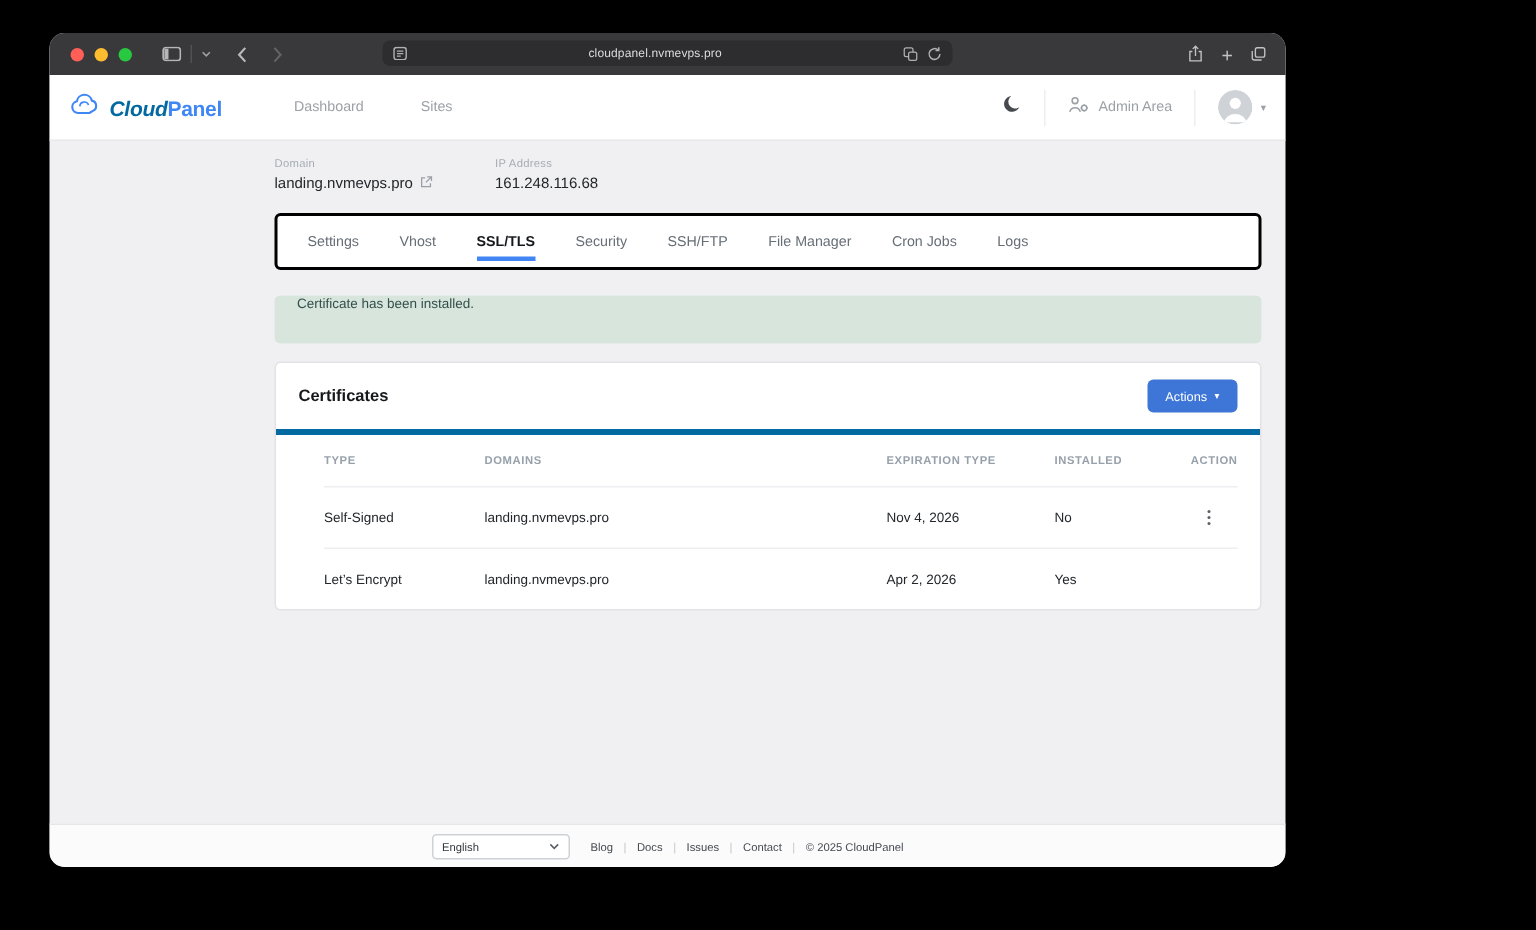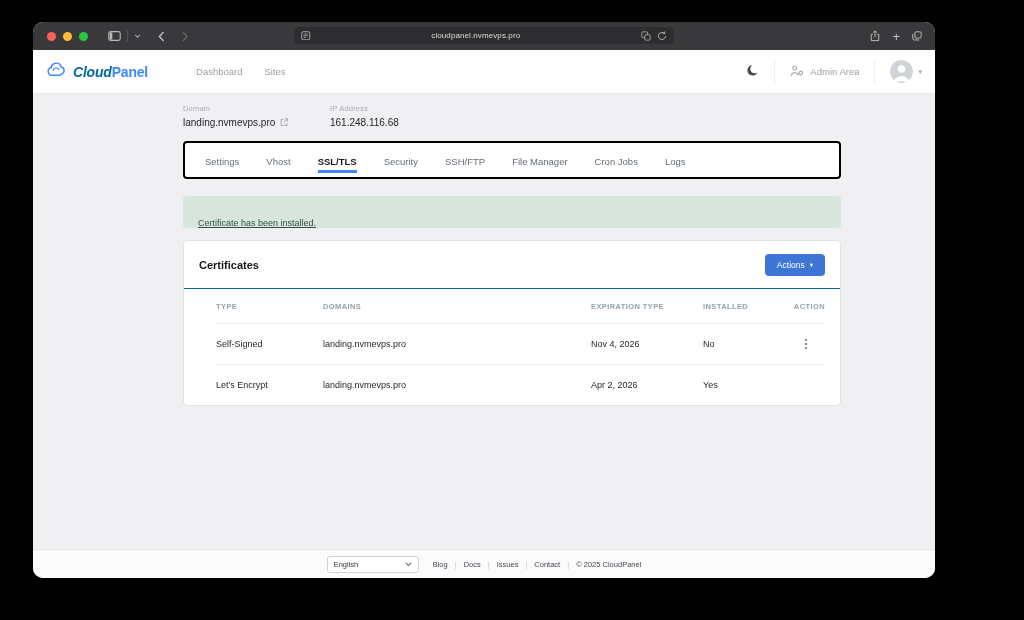--- a/index.html
+++ b/index.html
@@ -7,21 +7,21 @@
   body {
     background: #000;
     font-family: "Liberation Sans", sans-serif;
     position: relative;
     overflow: hidden;
   }
 
   
   .window {
     position: absolute; left: 33px; top: 22px;
-    width: 902px; height: 556px;
+    width: 824px; height: 556px;
     background: #f0f0f2; border-radius: 10px;
     overflow: hidden; display: flex; flex-direction: column;
   }
 
   
   .titlebar {
     height: 28px; flex: 0 0 auto; background: #39393b;
     display: flex; align-items: center; padding: 0 14px; position: relative;
   }
   .traffic { display: flex; gap: 7px; }
@@ -43,21 +43,21 @@
   
   .app-header {
     height: 44px; flex: 0 0 auto; background: #ffffff;
     border-bottom: 1px solid #e8e8ea;
     display: flex; align-items: center; padding: 0 13px;
   }
   .brand { display: flex; align-items: center; gap: 6px; cursor: pointer; }
   .brand-text { font-size: 14px; font-weight: 700; letter-spacing: -.2px; }
   .brand-word1 { color: #0369a1; font-style: italic; }
   .brand-word2 { color: #3f87f5; }
-  .main-nav { display: flex; gap: 22px; margin-left: 48px; }
+  .main-nav { display: flex; gap: 38px; margin-left: 48px; }
   .nav-item { font-size: 9.5px; color: #9ba1a7; cursor: pointer; }
   .header-right { margin-left: auto; display: flex; align-items: center; }
   .hdr-divider { width: 1px; height: 24px; background: #eeeef0; margin: 0 15px; }
   .moon-btn { cursor: pointer; display: flex; align-items: center; }
   .admin-area { display: flex; align-items: center; gap: 6px; font-size: 9.5px; color: #9ba1a7; cursor: pointer; }
   .avatar-wrap { display: flex; align-items: center; gap: 5px; cursor: pointer; }
   .avatar { width: 23px; height: 23px; border-radius: 50%; overflow: hidden; }
   .caret { font-size: 7px; color: #9aa0a6; }
 
   
@@ -76,28 +76,28 @@
     display: flex; align-items: stretch; padding: 0 20px; gap: 27px;
   }
   .tab {
     display: flex; align-items: center; font-size: 9.5px; color: #666e76;
     border-bottom: 3px solid transparent; margin: 6px 0 4px; padding-top: 3px; cursor: pointer;
   }
   .tab.active { color: #15181b; font-weight: 700; border-color: #4285f4; }
 
   .alert {
     margin-top: 17px; height: 32px; background: #d7e5dd; border-radius: 4px;
-    display: flex; align-items: flex-end; padding: 0 15px;
-    font-size: 9px; color: #33504a; text-decoration: underline;
+    display: flex; align-items: flex-start; padding: 0 15px;
+    font-size: 9px; color: #33504a;
   }
 
   .cert-card { margin-top: 12px; background: #fff; border: 1px solid #e3e3e6; border-radius: 4px; overflow: hidden; }
   .card-header {
     height: 48px; display: flex; align-items: center; justify-content: space-between;
-    padding: 0 15px; border-bottom: 1px solid #0369a1;
+    padding: 0 15px; border-bottom: 4px solid #0369a1;
   }
   .card-title { font-size: 11px; font-weight: 700; color: #15181b; }
   .btn-primary {
     background: #3d76d7; color: #fff; font-size: 8.5px; font-family: inherit;
     padding: 6px 12px; border-radius: 4px; border: none;
     display: flex; align-items: center; gap: 5px; cursor: pointer;
   }
   .btn-caret { font-size: 6.5px; }
 
   .tbl { padding: 0 15px 0 15px; }

